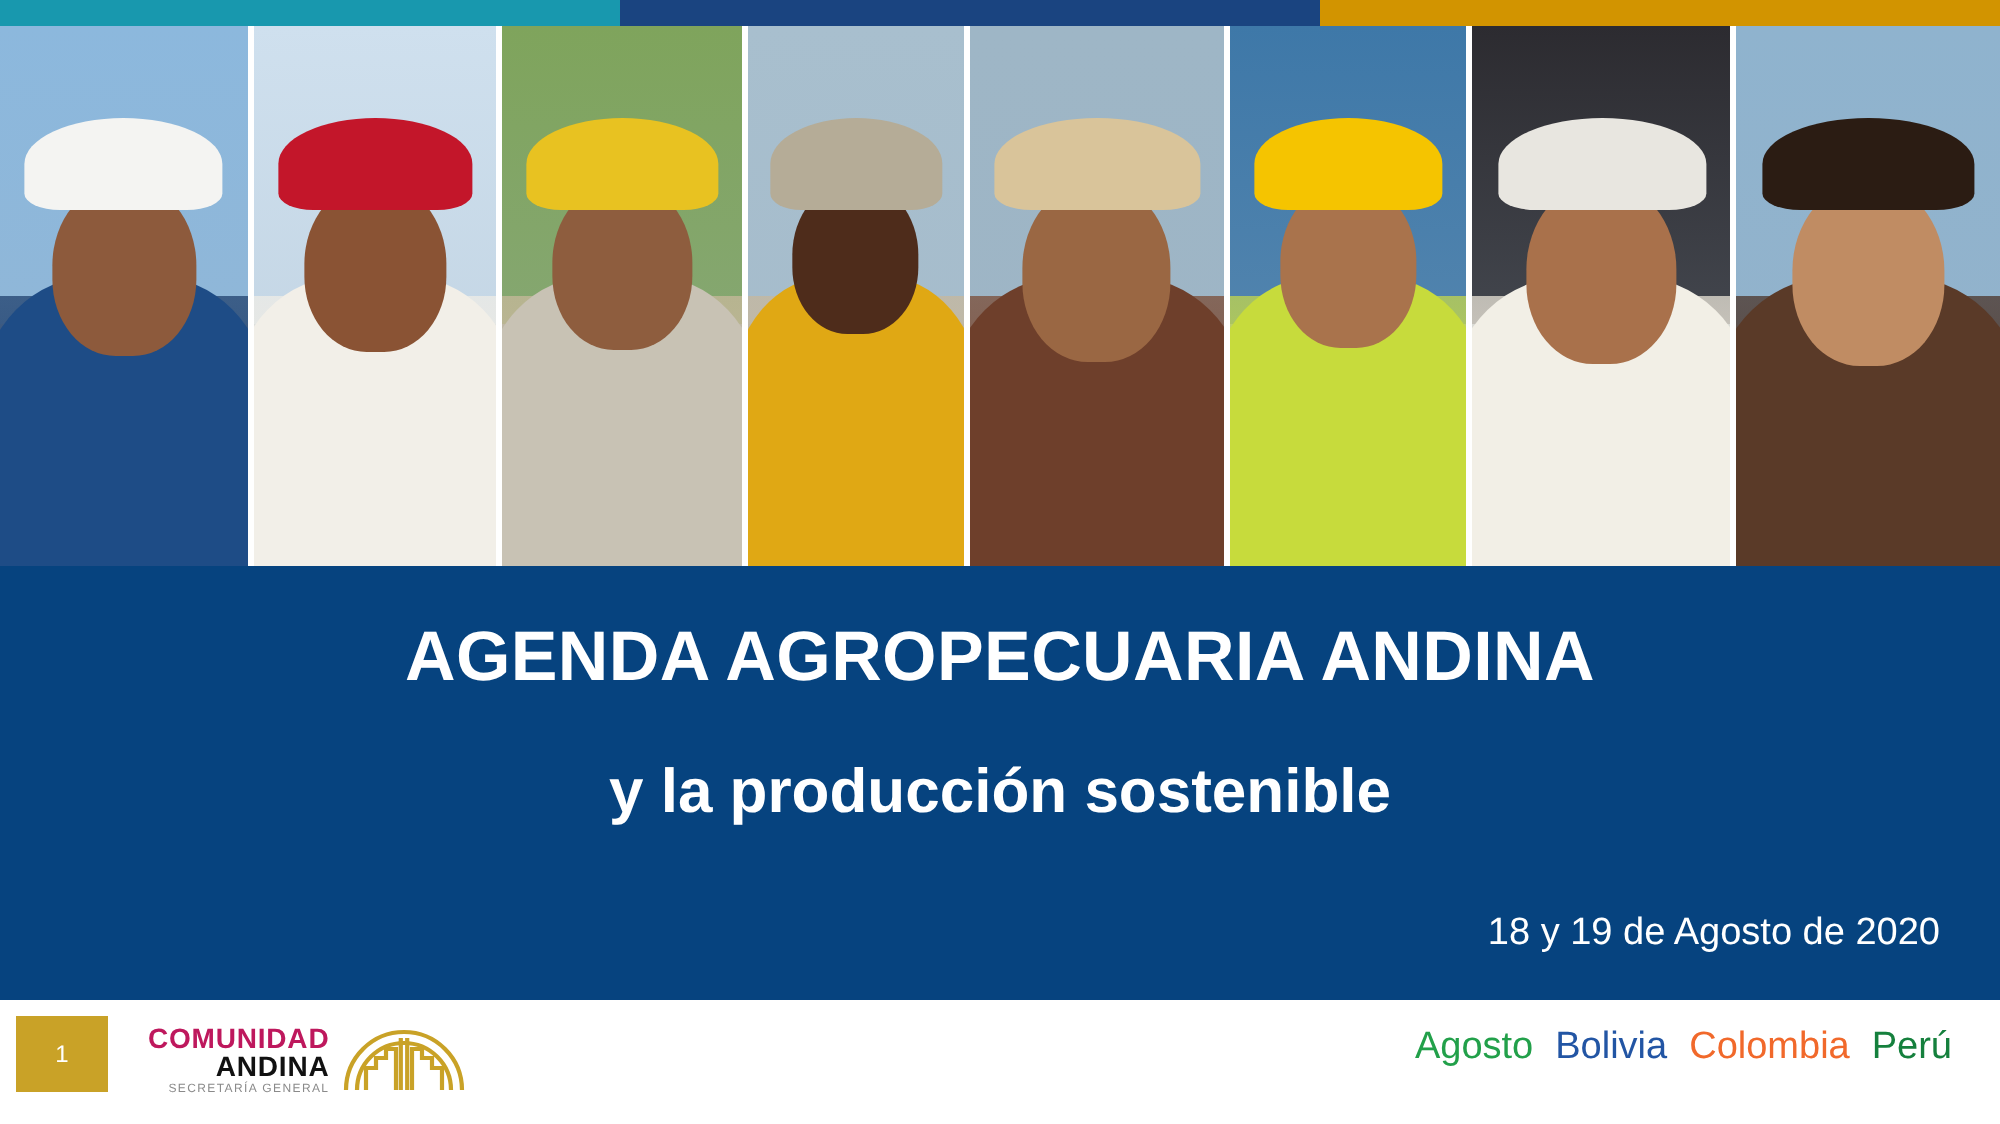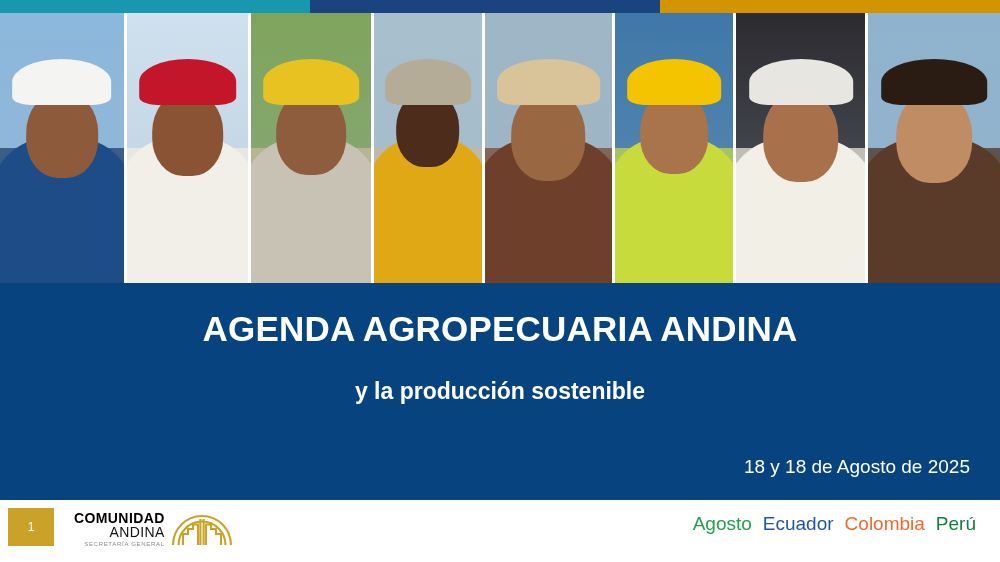--- a/index.html
+++ b/index.html
@@ -82,21 +82,21 @@
     font-size: 35px;
     font-weight: bold;
     letter-spacing: 0.2px;
   }
   .title-sub {
     position: absolute;
     left: 0; right: 0;
     top: 95px;
     text-align: center;
     color: #ffffff;
-    font-size: 23px;
+    font-size: 31px;
     font-weight: bold;
   }
   .title-date {
     position: absolute;
     right: 30px;
     top: 173px;
     color: #ffffff;
     font-size: 19px;
     font-weight: normal;
   }
@@ -126,26 +126,26 @@
     align-items: center;
     gap: 6px;
   }
   .logo-words {
     text-align: right;
     line-height: 1.0;
   }
   .logo-l1 {
     font-size: 14px;
     font-weight: bold;
-    color: #000000;
+    color: #be185d;
     letter-spacing: 0.4px;
   }
   .logo-l2 {
     font-size: 14px;
-    font-weight: normal;
+    font-weight: bold;
     color: #111111;
     letter-spacing: 0.4px;
   }
   .logo-l3 {
     font-size: 6px;
     color: #8a8a8a;
     letter-spacing: 0.7px;
     margin-top: 2px;
   }
   .countries {
@@ -239,21 +239,21 @@
           <div class="torso" style="background: rgb(90, 58, 40); width: 151.8px; height: 145px; left: -9.9px; bottom: 0px;"></div>
           <div class="head" style="background: rgb(192, 140, 99); width: 76.56px; height: 92.4px; left: 27.72px; top: 78px;"></div>
           <div class="hat" style="background: rgb(43, 28, 19); width: 105.6px; height: 46px; left: 13.2px; top: 46px; border-radius: 50% 50% 18% 18%;"></div>
         </div>
       </div>
     </div>
 
   <div class="titleband" style="background: rgb(6, 67, 127);">
     <div class="title-main">AGENDA AGROPECUARIA ANDINA</div>
     <div class="title-sub">y la producción sostenible</div>
-    <div class="title-date">18 y 18 de Agosto de 2025</div>
+    <div class="title-date">18 y 19 de Agosto de 2020</div>
   </div>
 
   <div class="footer">
 
     <div class="slide-number" style="background: rgb(201, 162, 39);">1</div>
 
     <div class="logo">
       <div class="logo-words">
         <div class="logo-l1">COMUNIDAD</div>
         <div class="logo-l2">ANDINA</div>
@@ -268,19 +268,19 @@
             <path d="M32.6,11 L32.6,37"></path>
             <path d="M12,37 L12,26 L17,26 L17,21 L22,21 L22,16.5 L27,16.5 L27,37"></path>
             <path d="M50,37 L50,26 L45,26 L45,21 L40,21 L40,16.5 L35,16.5 L35,37"></path>
           </g>
         </svg>
       </span>
     </div>
 
     <div class="countries" id="countries">
         <span style="color: rgb(34, 160, 74);">Agosto</span>
-        <span style="color: rgb(34, 85, 164);">Ecuador</span>
+        <span style="color: rgb(34, 85, 164);">Bolivia</span>
         <span style="color: rgb(241, 105, 43);">Colombia</span>
         <span style="color: #15803d;">Perú</span>
       </div>
   </div>
 
 </div>
 
 </body></html>

